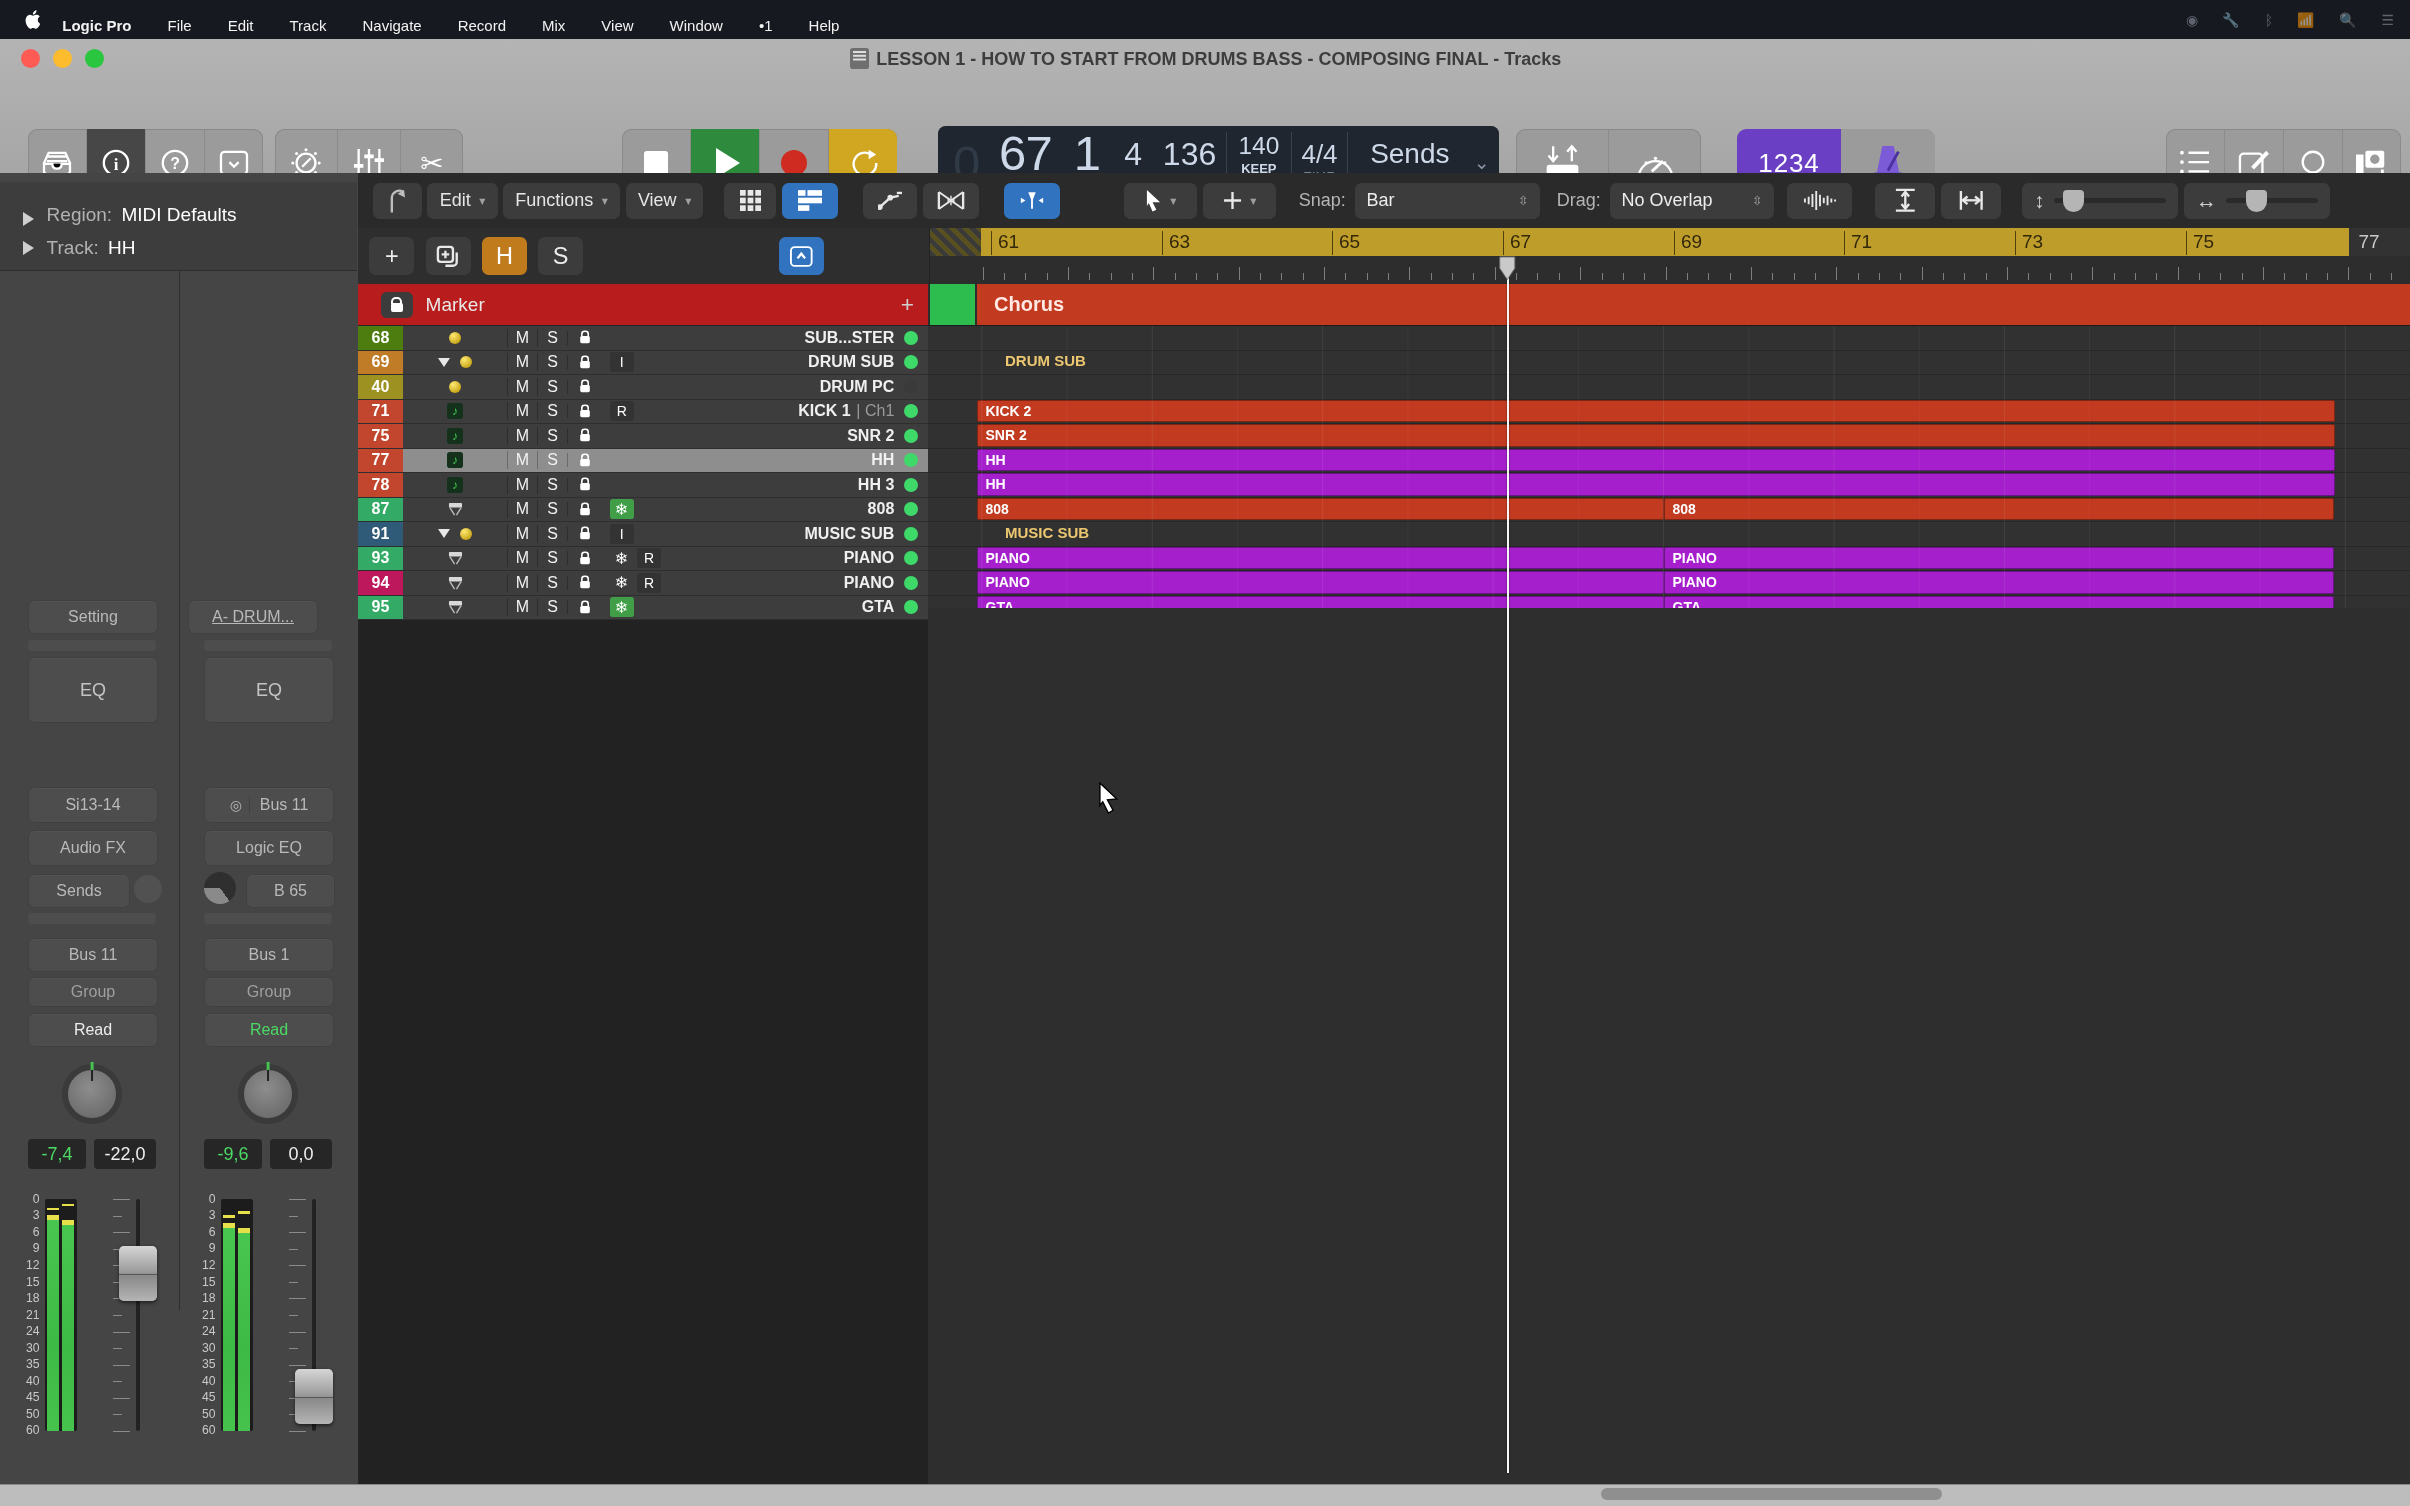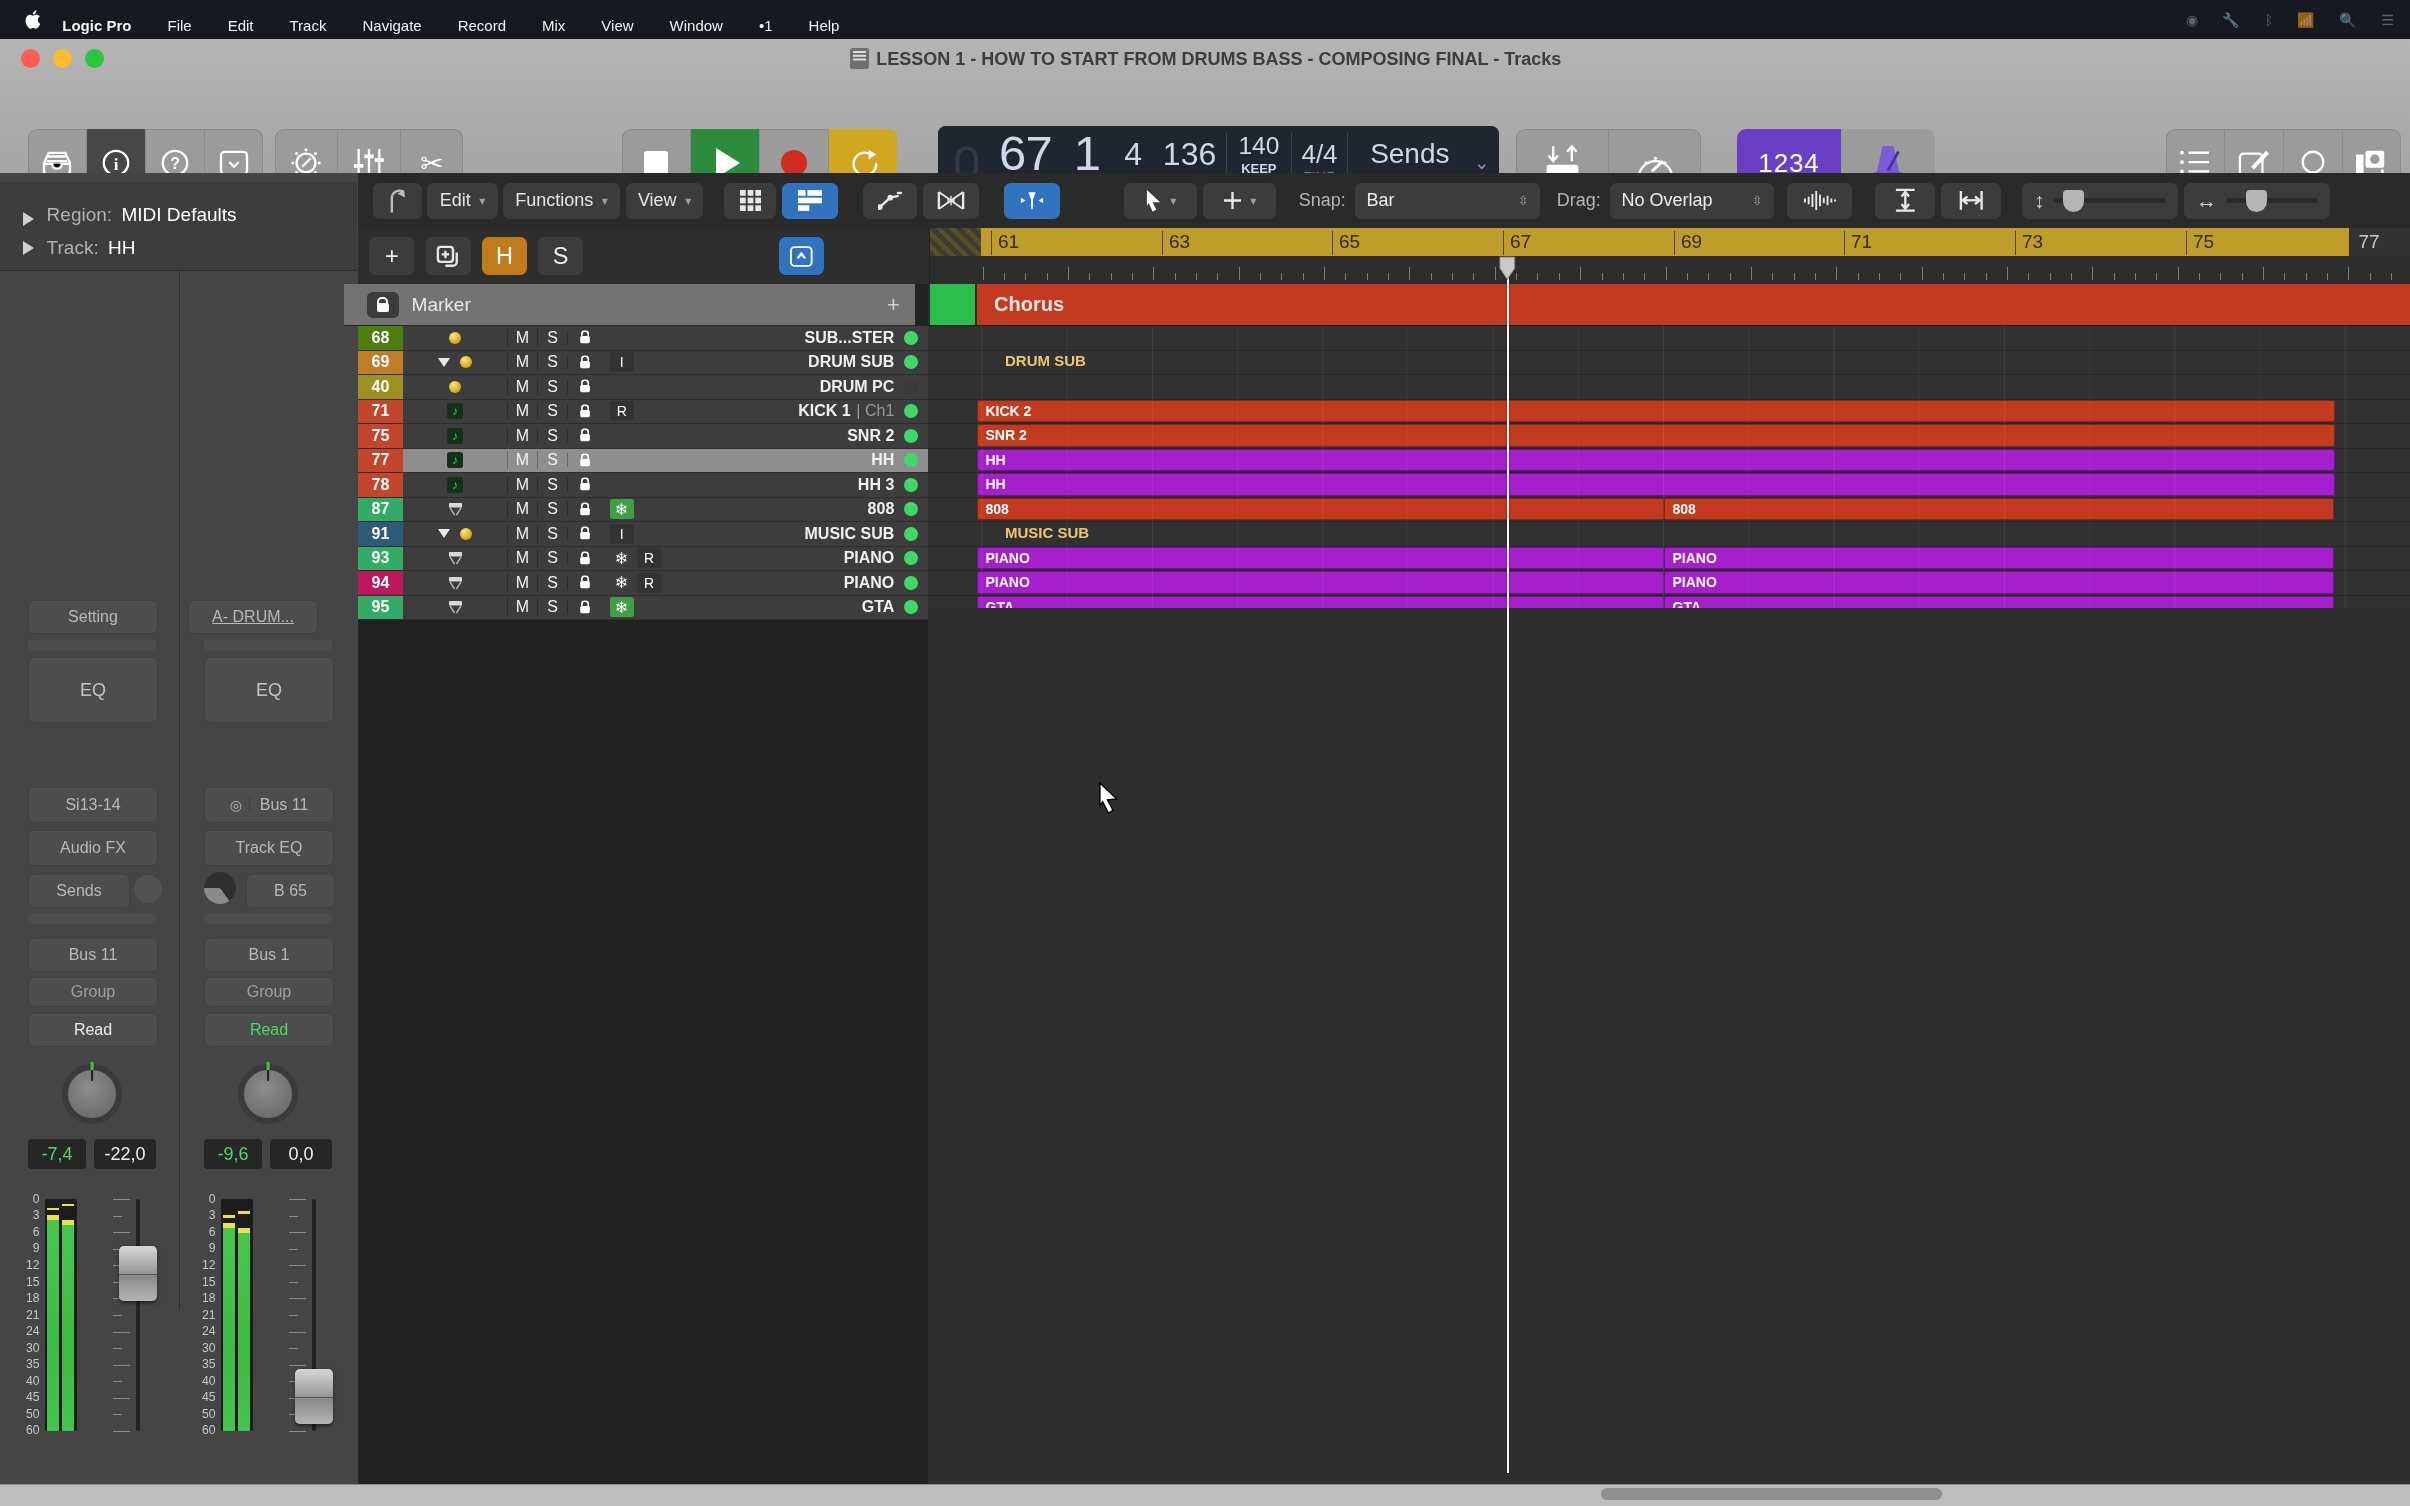--- a/index.html
+++ b/index.html
@@ -80,21 +80,21 @@
   .ta-btn.blue{background:#3173bf;}
   .ta-label{color:#b5b5b5;font-size:18px;margin:0 9.4px 0 17px;}
   .ta-dd{height:36px;background:#3c3c3c;border-radius:6.6px;color:#ececec;font-size:18px;display:flex;align-items:center;padding:0 11.3px;}
   .ta-dd .updn{margin-left:auto;color:#9f9f9f;font-size:13px;padding-left:13px;}
 
   #tl-header{left:358px;top:228px;width:571px;height:56px;background:#2e2e2e;border-bottom:0.9px solid #1f1f1f;display:flex;align-items:center;}
   .tlh-btn{width:45px;height:38px;background:#3c3c3c;border-radius:6.6px;color:#ececec;font-size:23.5px;display:flex;align-items:center;justify-content:center;margin-left:11.3px;}
   .tlh-btn.orange{background:#c07b1c;color:#fff;}
   .tlh-btn.panel{background:#3173bf;margin-left:196px;}
 
-  #marker-hdr{left:344px;top:284px;width:571px;height:41px;background:#737373;border-bottom:0.9px solid #262626;display:flex;align-items:center;color:#e8e8e8;font-size:19px;justify-content:space-between;}
+  #marker-hdr{left:358px;top:284px;width:571px;height:41px;background:#b91c1c;border-bottom:0.9px solid #262626;display:flex;align-items:center;color:#e8e8e8;font-size:19px;justify-content:space-between;}
   #marker-hdr .plus{margin-left:auto;margin-right:15px;color:#cfcfcf;font-size:22.6px;}
   .lockbox{width:32px;height:26px;background:#3c3c3c;border-radius:5.6px;margin:0 13px 0 22.6px;display:flex;align-items:center;justify-content:center;}
   .lock{display:inline-block;width:12.2px;height:9.4px;background:#fff;border-radius:1.9px;position:relative;margin-top:6.6px;}
   .lock:before{content:"";position:absolute;left:0.9px;top:-6.6px;width:6.6px;height:5.6px;border:2.4px solid #fff;border-bottom:none;border-radius:4.7px 4.7px 0 0;}
 
   
   #ruler-gold{left:930px;top:228px;width:1419px;height:28px;background:#bf9d2a;overflow:hidden;}
   #ruler-hatch{left:930px;top:228px;width:51px;height:28px;background:repeating-linear-gradient(45deg,#3a3a3a 0,#3a3a3a 4.7px,#58511f 4.7px,#58511f 9.4px);}
   #ruler-end{left:2349px;top:228px;width:61px;height:28px;background:#323232;color:#c9c9c9;font-size:19px;display:flex;align-items:center;}
   .ruler-num{position:absolute;top:2.8px;color:#32280a;font-size:19px;}
@@ -454,21 +454,21 @@
           </div>
           <div class="slotbar" style="left:204px;top:467px;width:128px;"></div>
           <div class="slotbtn" style="left:204px;top:484px;width:128px;height:64px;font-size:18px;color:#c4c4c4;">
             <span>EQ</span>
           </div>
           <div class="slotbtn" style="left:204px;top:614px;width:128px;height:34px;">
             <span style="margin-right:9.4px;border-right:0.9px solid #404040;padding-right:7.5px;font-size:14px;">◎</span>
             <span>Bus 11</span>
           </div>
           <div class="slotbtn" style="left:204px;top:657px;width:128px;height:34px;">
-            <span>Track EQ</span>
+            <span>Logic EQ</span>
           </div>
           <div style="position:absolute;left:204px;top:699px;width:32px;height:32px;border-radius:50%;background:conic-gradient(#2f2f2f 0 40%,#8a8a8a 40% 75%,#2f2f2f 75%);"></div>
           <div class="slotbtn" style="left:246px;top:701px;width:87px;height:32px;">
             <span>B 65</span>
           </div>
           <div class="slotbar" style="left:204px;top:740px;width:128px;"></div>
           <div class="slotbtn" style="left:204px;top:765px;width:128px;height:32px;">
             <span>Bus 1</span>
           </div>
           <div class="slotbtn" style="left:204px;top:804px;width:128px;height:28px;color:#9f9f9f;">

